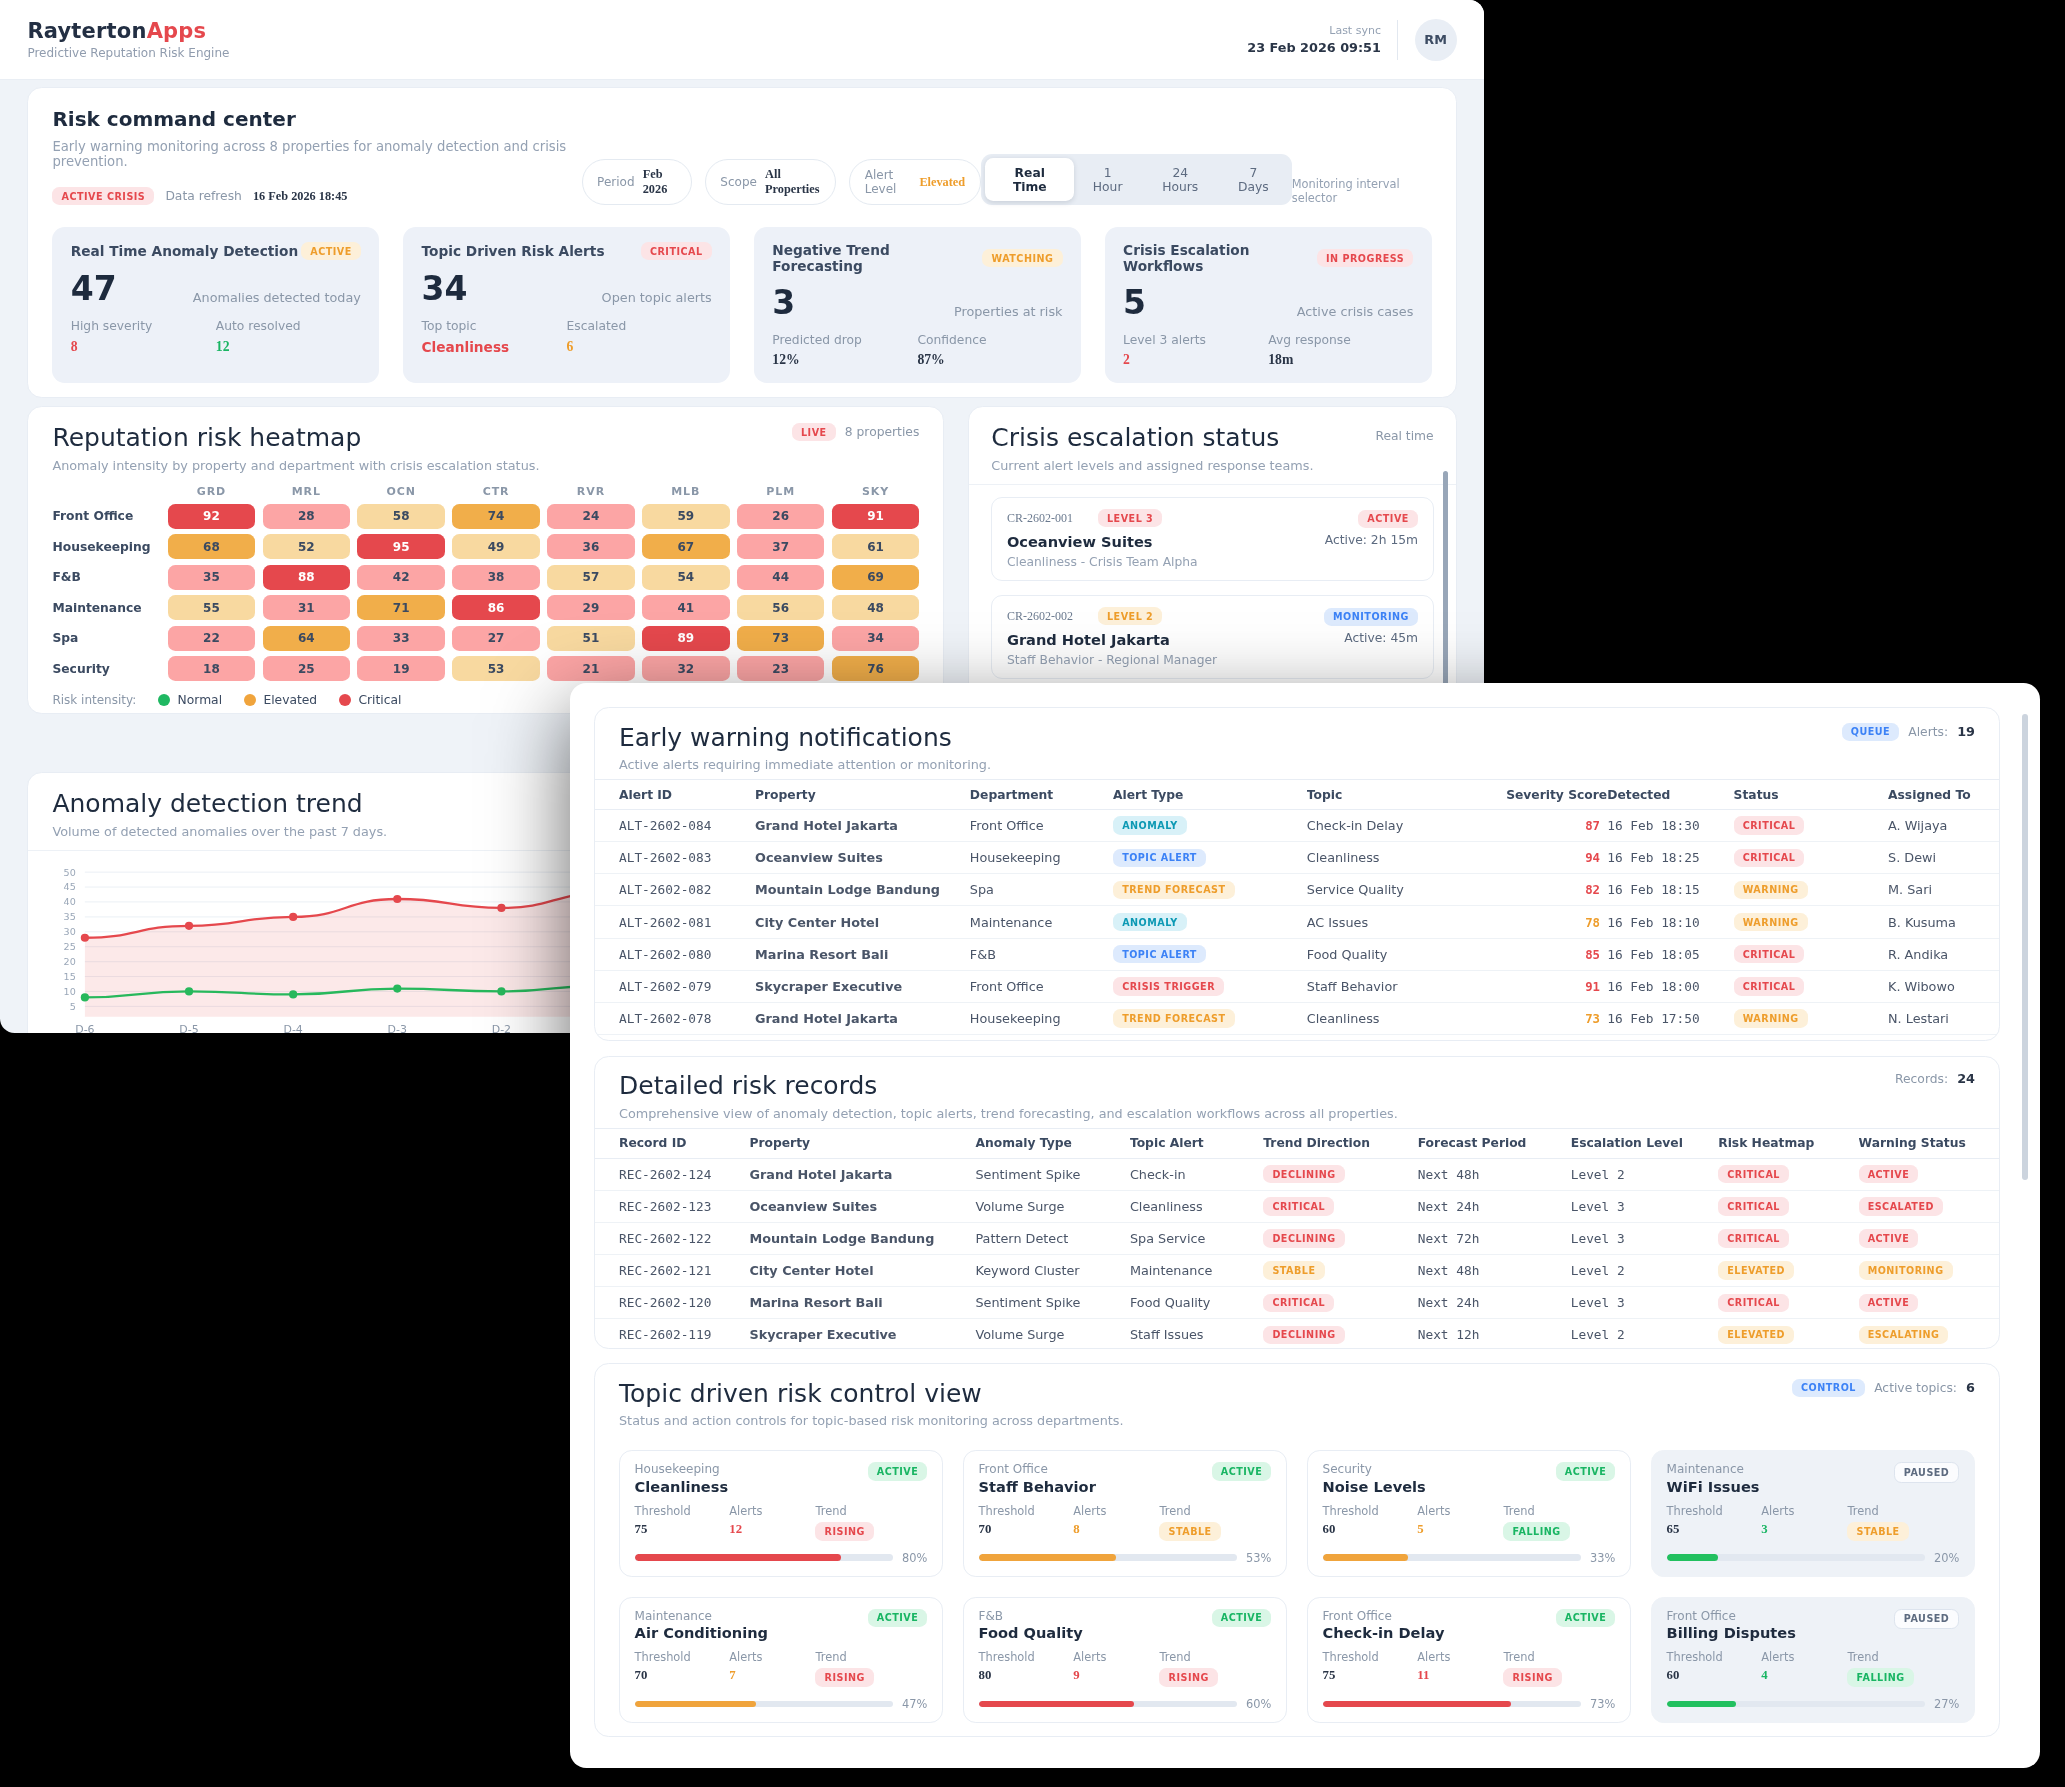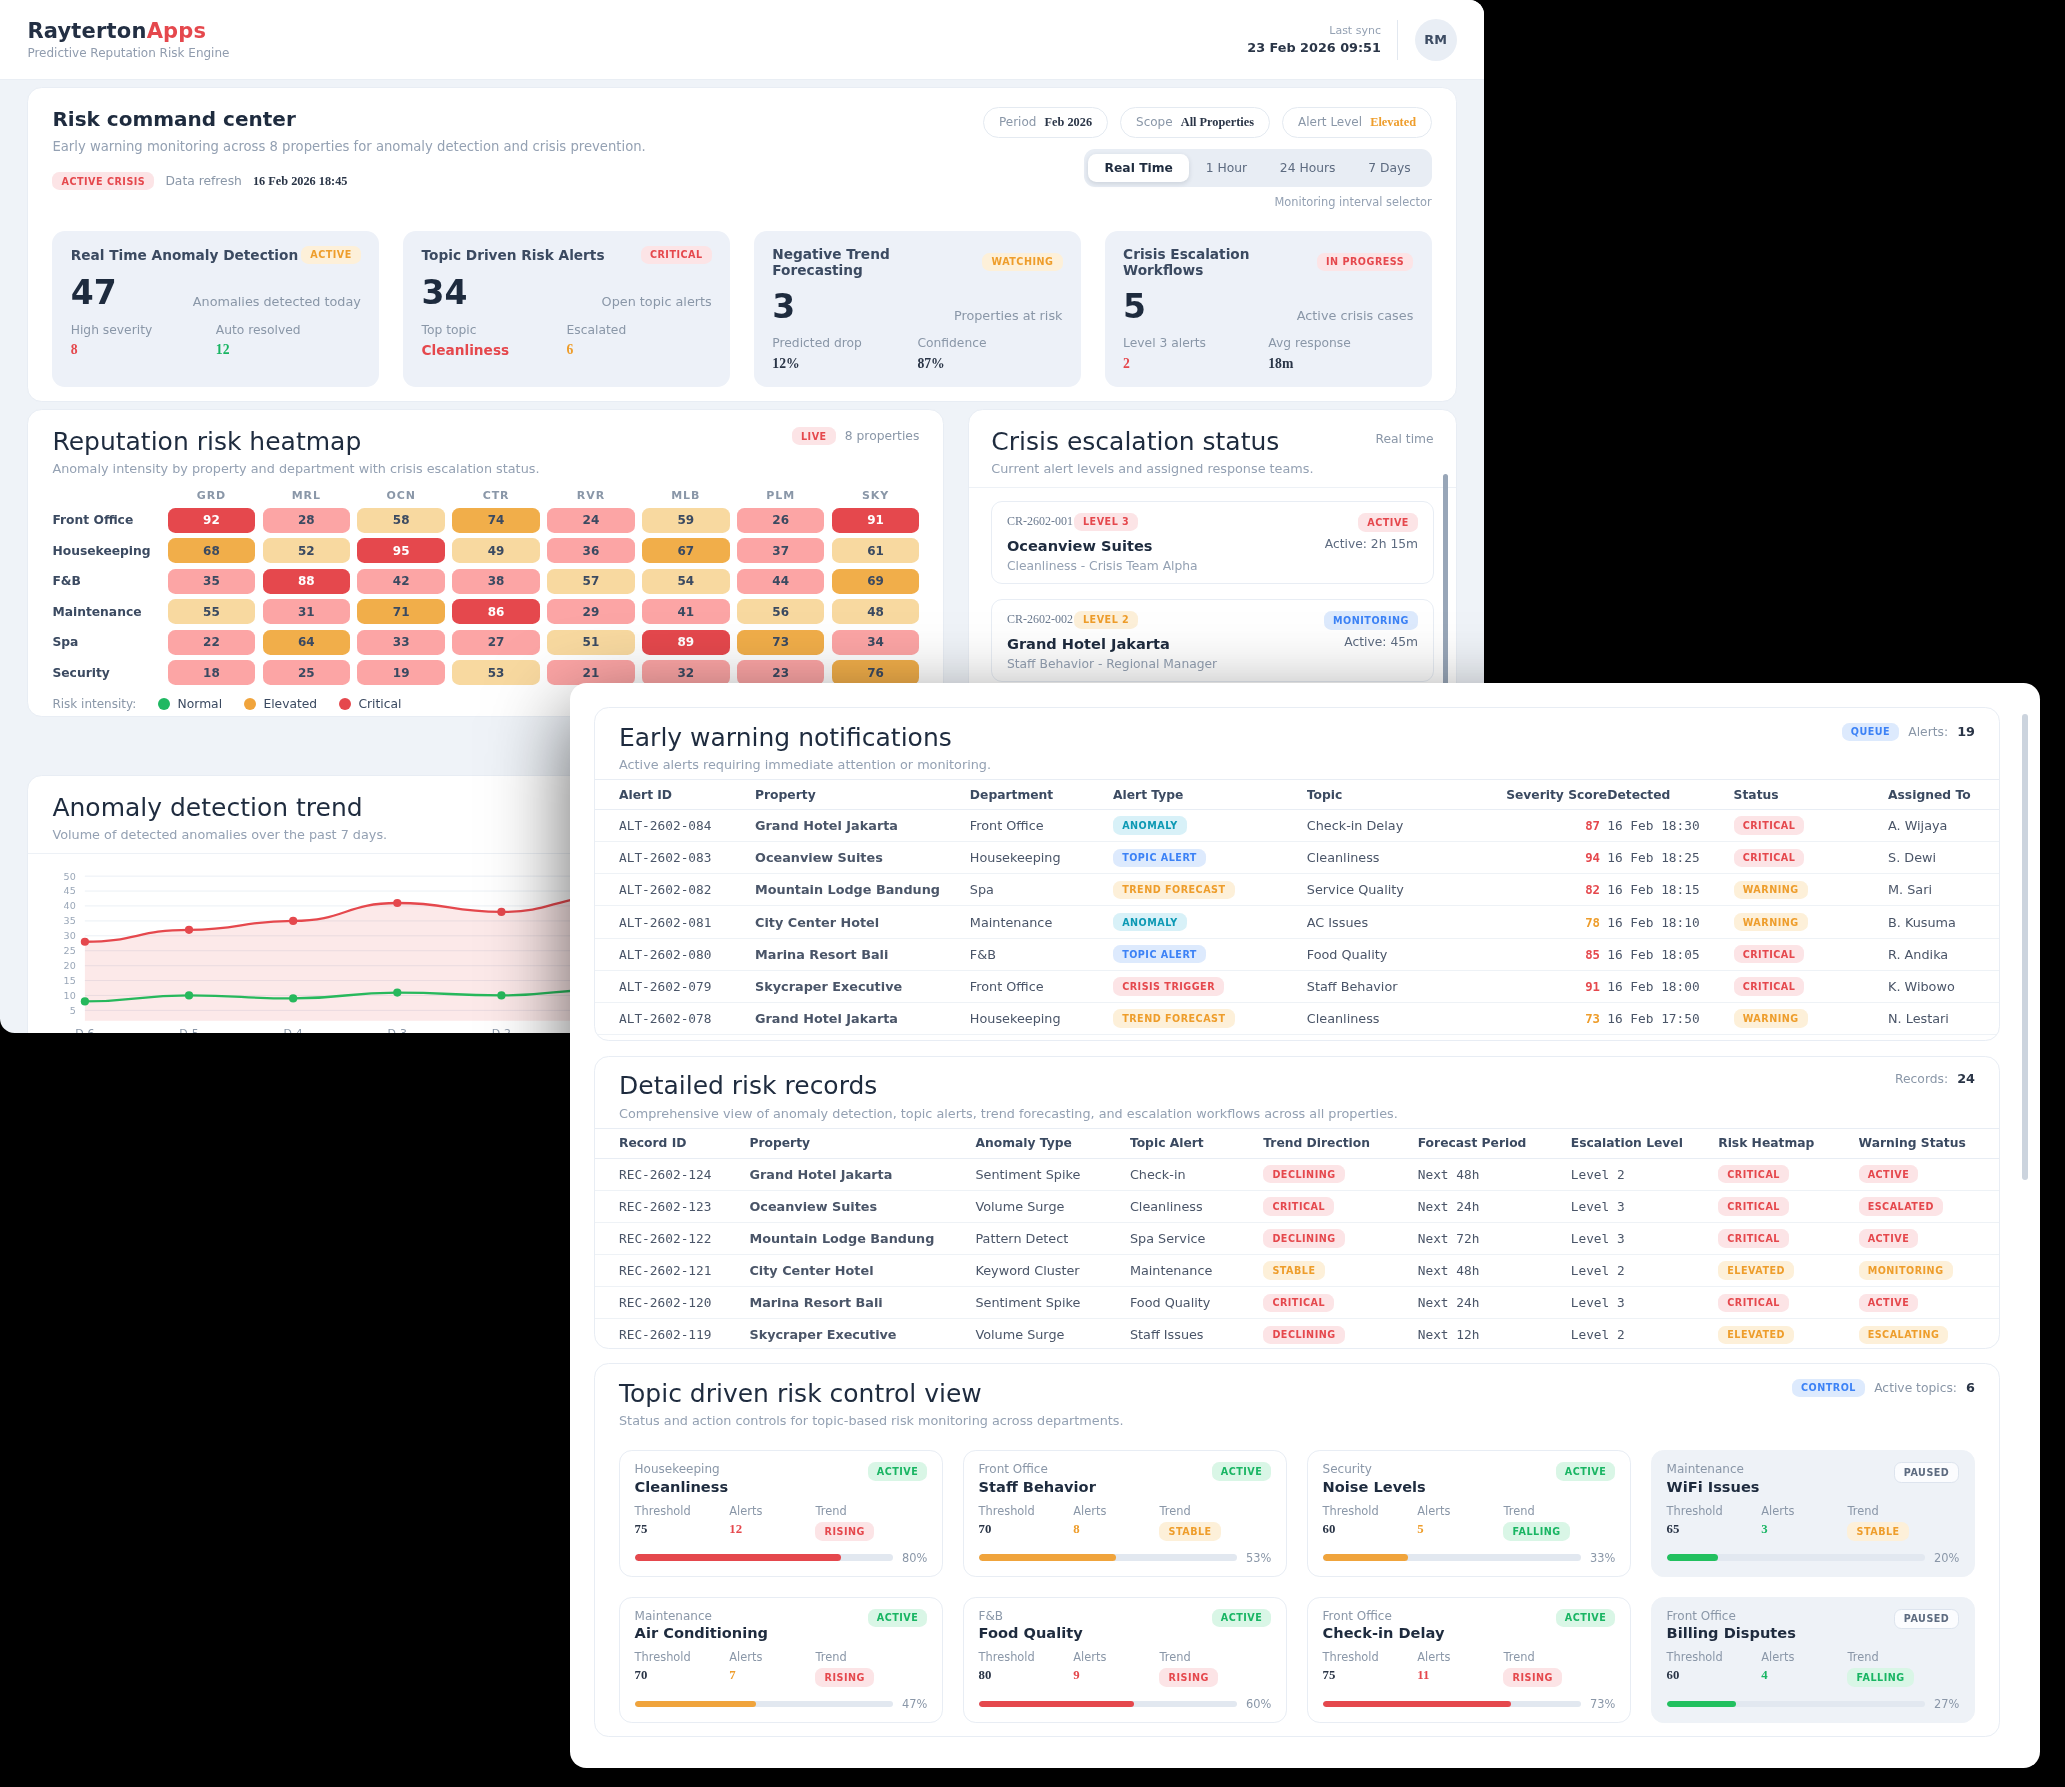--- a/index.html
+++ b/index.html
@@ -25,21 +25,21 @@
   .avatar{width:42px;height:42px;border-radius:50%;background:#e9eef5;display:flex;align-items:center;
           justify-content:center;font-weight:700;font-size:12.8px;color:#3d4c63;cursor:pointer}
   .page{padding:7.3px 27.4px 0}
   .card{background:#fff;border:0.9px solid #e8edf4;border-radius:14.6px;box-sizing:border-box}
   
   .cmd{padding:18.3px 24px 14.6px}
   .cmd-top{display:flex;justify-content:space-between}
   .cmd h1{font-size:20px;font-weight:700;color:#1e2b3e;margin:0}
   .cmd-sub{font-size:13.2px;color:#94a1b3;margin-top:8.2px}
   .cmd-row2{display:flex;align-items:center;gap:11px;margin-top:18.3px}
-  .cmd-right{display:flex;flex-direction:column;align-items:flex-end}
+  .cmd-right{display:flex;flex-direction:row;align-items:flex-end}
   .fprow{display:flex;gap:12.8px}
   .fpill{border:0.9px solid #e4eaf1;border-radius:913px;padding:7.3px 14.6px;display:flex;gap:8.2px;
          align-items:center;background:#fff;cursor:pointer}
   .fp-label{font-size:12px;color:#8a97a8}
   .fp-value{font-size:12.3px;font-weight:700;color:#2a3547}
   .segment{margin-top:11px;background:#e8edf4;border-radius:11px;padding:4.6px;display:flex}
   .seg-btn{border:none;background:transparent;padding:7.3px 16.4px;font-size:12.3px;color:#5d6b80;
            border-radius:8.2px;font-family:inherit;cursor:pointer}
   .seg-btn.active{background:#fff;font-weight:700;color:#1e2b3e;box-shadow:0 1.8px 5.5px rgba(30,43,62,.14)}
   .seg-caption{font-size:11.4px;color:#94a1b3;margin-top:8.2px}
@@ -85,21 +85,21 @@
            font-size:12px;font-weight:600;color:#3b4a61;cursor:pointer}
   .heat-low{background:#fca5a5}.heat-mid{background:#f8d9a0}
   .heat-hi{background:#f1ae4a}.heat-crit{background:#e5484d;color:#fff}
   .hm-legend{display:flex;align-items:center;gap:22px;margin-top:12px;font-size:12.3px;color:#3b4a61}
   .hm-legend .ll{color:#8a97a8;font-size:12px}
   .dot{width:12px;height:12px;border-radius:50%;display:inline-block;margin-right:7.3px;vertical-align:-1.8px}
   .sep{height:0.9px;background:#edf1f6;margin:11px -24px 0}
   .crisis-card .sep{margin:11px -22px 0}
   .c-list{margin-top:12.8px;display:flex;flex-direction:column;gap:14.6px}
   .c-item{border:0.9px solid #e8edf4;border-radius:11px;padding:10px 14.6px;cursor:pointer}
-  .ci-top{display:flex;align-items:center;gap:1px}
+  .ci-top{display:flex;align-items:center;gap:25px}
   .ci-id{font-size:12px;color:#6b7a8f}
   .ci-status{margin-left:auto}
   .ci-name-row{display:flex;justify-content:space-between;margin-top:5.5px;min-height:16.4px}
   .ci-name{font-size:14.6px;font-weight:700;color:#1e2b3e}
   .ci-duration{font-size:12.3px;color:#5d6b80}
   .ci-detail{font-size:12.3px;color:#94a1b3;margin-top:4.6px;min-height:14.6px}
   .c-scroll{position:absolute;right:7.3px;top:64px;width:5.5px;height:228px;background:#98a6b8;
             border-radius:2.7px;cursor:pointer}
   
   .trend-card{width:713px;height:276px;margin-top:58px;padding:16.4px 24px;overflow:hidden}

